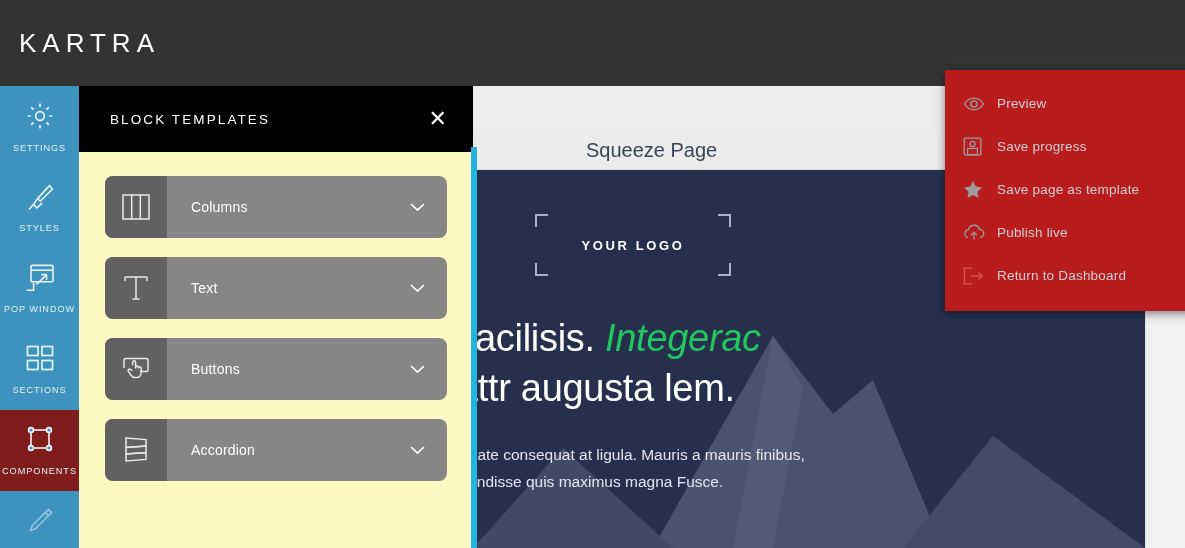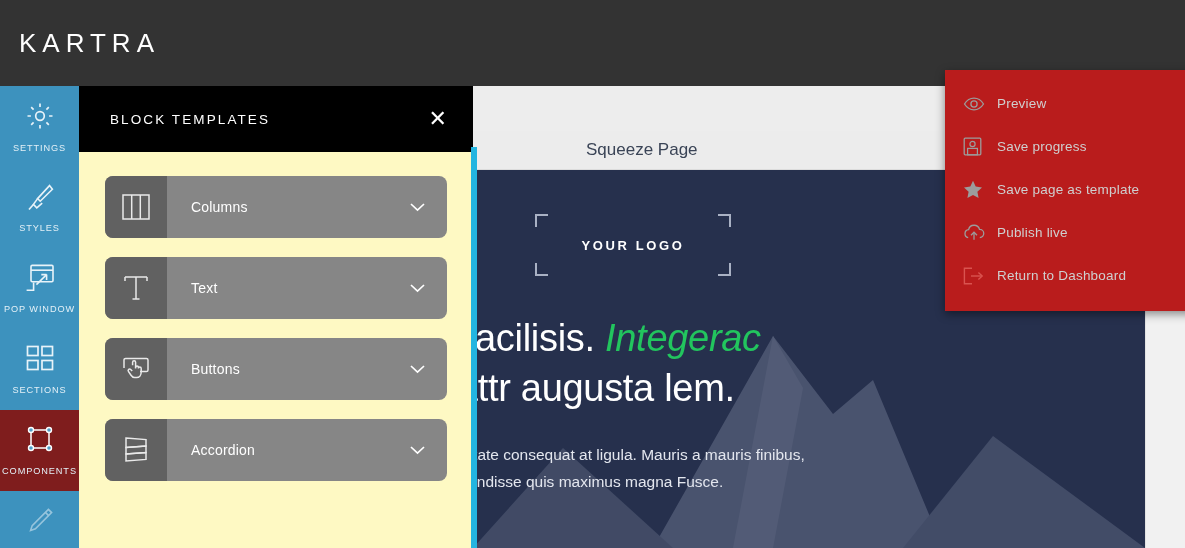--- a/index.html
+++ b/index.html
@@ -176,21 +176,21 @@
     background:#ededed;
   }
   .page-tabbar {
     position:absolute; left:0; top:45px; width:672px; height:39px;
     background:#ececec;
     display:flex; align-items:center;
     border-bottom:1px solid #dcdcdc;
   }
   .page-tab {
     margin-left:113px;
-    color:#3a4456; font-size:17px;
+    color:#3a4456; font-size:20px;
     cursor:pointer;
   }
   .hero {
     position:absolute; left:0; top:84px;
     width:672px; height:378px;
     background:#26304d;
     overflow:hidden;
   }
   .mountain {
     position:absolute; left:0; bottom:0; width:672px; height:230px;

